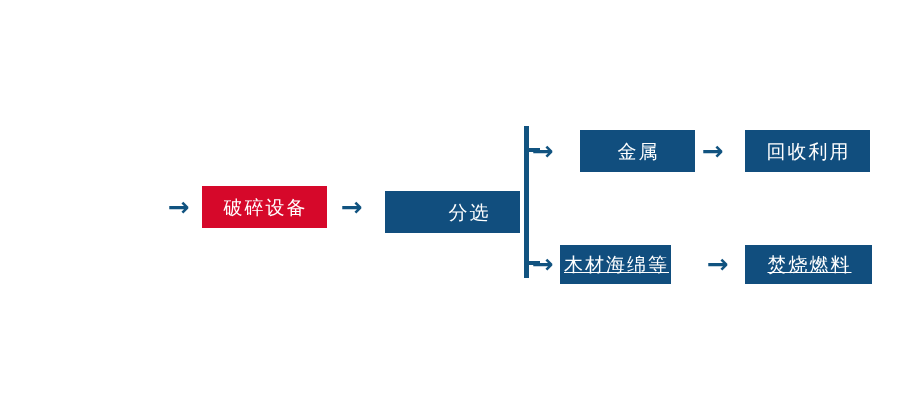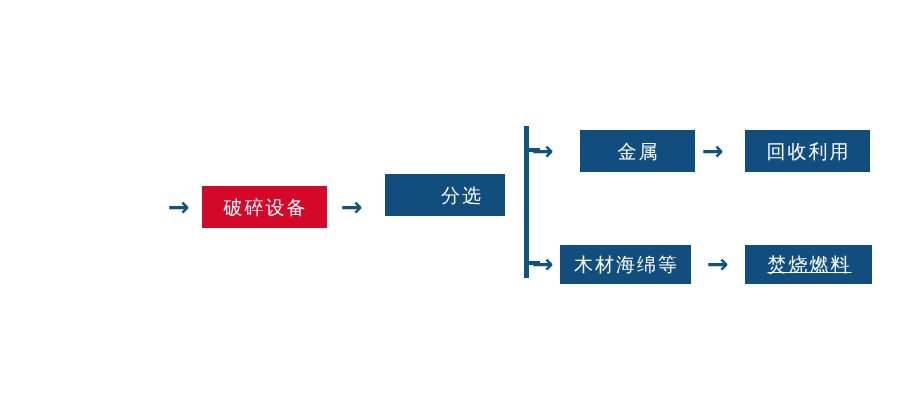--- a/index.html
+++ b/index.html
@@ -52,24 +52,24 @@
     background: #115380;
   }
   .branch-stub {
     position: absolute;
     background: #115380;
   }
 
   
   #node-bulky    { left: 32px;  top: 186px; width: 122px; height: 42px; }
   #node-crusher  { left: 202px; top: 186px; width: 125px; height: 42px; justify-content: center; }
-  #node-sorting  { left: 385px; top: 174px; width: 120px; height: 42px; padding-left: 32px; }
+  #node-sorting  { left: 385px; top: 191px; width: 135px; height: 42px; padding-left: 32px; }
   #node-metal    { left: 568px; top: 130px; width: 115px; height: 42px; margin-left: 12px; }
   #node-recycle  { left: 745px; top: 130px; width: 125px; height: 42px; }
-  #node-wood     { left: 560px; top: 245px; width: 131px; height: 39px; }
+  #node-wood     { left: 560px; top: 245px; width: 111px; height: 39px; text-decoration: underline; }
   #node-fuel     { left: 745px; top: 245px; width: 127px; height: 39px; text-decoration: underline; }
 
   
   #arrow-1 { left: 163px; top: 192px; width: 32px; height: 30px; }
   #arrow-2 { left: 336px; top: 192px; width: 32px; height: 30px; }
   #arrow-top    { left: 528px; top: 136px; width: 30px; height: 30px; }
   #arrow-bottom { left: 528px; top: 249px; width: 30px; height: 30px; }
   #arrow-metal  { left: 697px; top: 136px; width: 32px; height: 30px; }
   #arrow-wood   { left: 702px; top: 249px; width: 32px; height: 30px; }
 

